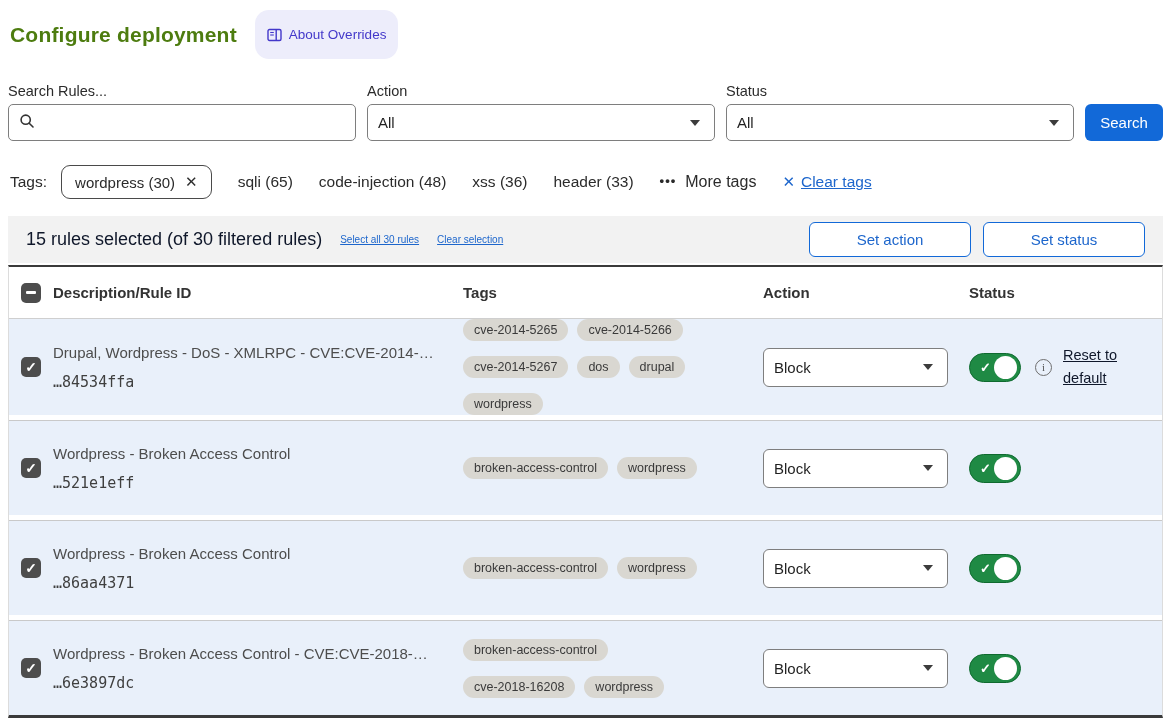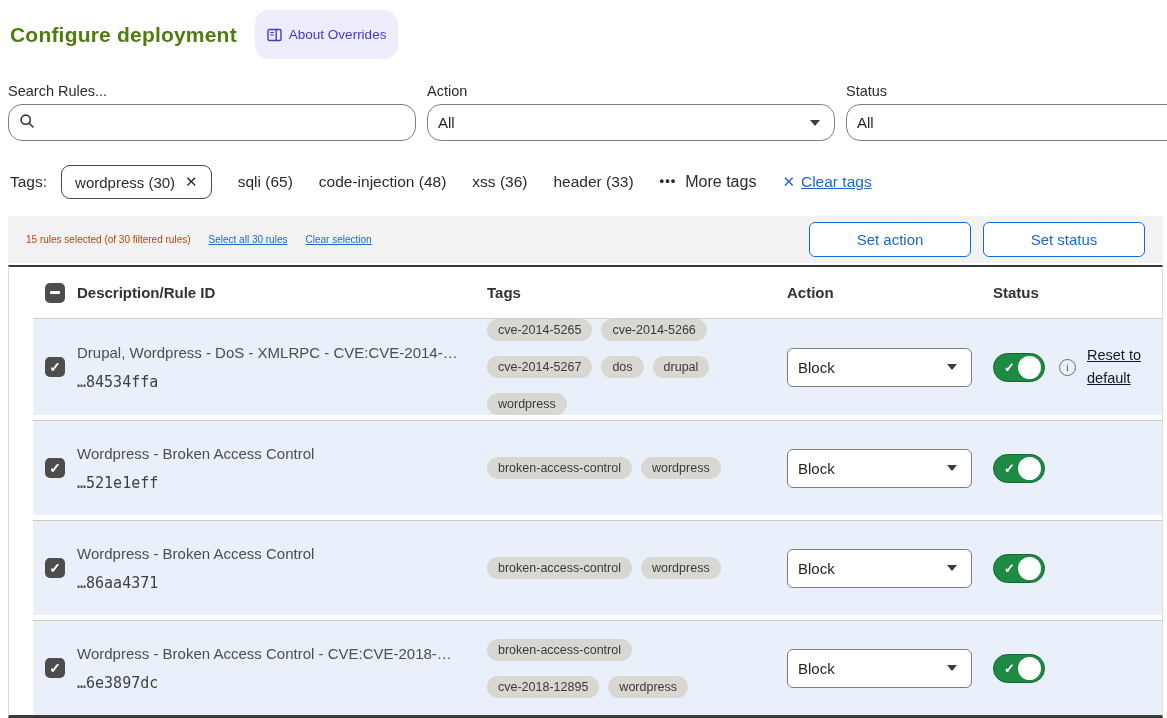--- a/index.html
+++ b/index.html
@@ -19,22 +19,22 @@
     background:#ededfb; color:#4338ca; border-radius:14px;
     padding:17px 12px; font-size:13.5px; cursor:pointer;
   }
   .about-badge svg { display:block; }
 
   
   .filters { display:flex; gap:11px; margin-top:24px; align-items:flex-end; }
   .filter-group { display:flex; flex-direction:column; }
   .filter-label { font-size:14.5px; color:#2b2b2b; margin-bottom:5px; }
   .text-input, .select-box {
-    width:408px; height:37px; background:#fff;
-    border:1px solid #7e7e7e; border-radius:14px;
+    width:348px; height:37px; background:#fff;
+    border:1px solid #7e7e7e; border-radius:5px;
     display:flex; align-items:center; padding:0 10px; position:relative;
   }
   .text-input input {
     border:none; outline:none; flex:1; font-size:15px; margin-left:8px;
     font-family:"Liberation Sans", sans-serif; background:transparent;
   }
   .select-box { cursor:pointer; }
   .select-value { flex:1; font-size:15px; color:#1f1f1f; }
   .chevron {
     width:0; height:0; border-left:5.5px solid transparent;
@@ -61,31 +61,31 @@
   .more-tags .dots { font-size:13px; letter-spacing:1px; font-weight:700; position:relative; top:-2px; }
   .clear-tags { display:inline-flex; align-items:center; gap:6px; cursor:pointer; }
   .clear-tags .x { font-size:15px; }
   .link-blue { text-decoration:underline; font-size:15.5px; }
 
   
   .selection-bar {
     margin-top:17px; height:47px; background:#f2f2f2;
     display:flex; align-items:center; padding:0 18px; gap:18px;
   }
-  .selection-summary { font-size:10px; color:#c2410c; }
+  .selection-summary { font-size:18px; color:#0f172a; }
   .sel-link { text-decoration:underline; font-size:10px; cursor:pointer; }
   .bar-buttons { margin-left:auto; display:flex; gap:12px; }
   .outline-btn {
     width:162px; height:35px; background:#fff; border-radius:6px;
     font-size:15px; cursor:pointer; font-family:"Liberation Sans", sans-serif;
   }
 
   
   .rules-table { margin-top:2px; border-top:2px solid #3a3a3a; border-bottom:3px solid #3a3a3a;
-    border-left:1px solid #dcdcdc; border-right:1px solid #dcdcdc;padding-left:24px; }
+    border-left:1px solid #dcdcdc; border-right:1px solid #dcdcdc; }
   .thead { display:flex; align-items:center; height:52px; background:#fff; border-bottom:1px solid #cfcfcf; }
   .cell-check { width:44px; display:flex; justify-content:center; flex:none; }
   .cell-desc  { width:410px; flex:none; padding-right:10px; }
   .cell-tags  { width:300px; flex:none; }
   .cell-action{ width:206px; flex:none; }
   .cell-status{ flex:1; display:flex; align-items:center; }
   .th { font-weight:700; font-size:15px; color:#333; }
 
   .checkbox {
     width:20px; height:20px; background:#4d4d4d; border-radius:5px;
@@ -322,21 +322,21 @@
             <span class="tick">✓</span>
           </div>
     </div>
     <div class="cell-desc">
       <div class="rule-title">Wordpress - Broken Access Control - CVE:CVE-2018-…</div>
       <div class="rule-id">…6e3897dc</div>
     </div>
     <div class="cell-tags">
       <div class="tag-pills">
             <span class="tag-pill">broken-access-control</span>
-            <span class="tag-pill">cve-2018-12895</span>
+            <span class="tag-pill">cve-2018-16208</span>
             <span class="tag-pill">wordpress</span>
           </div>
     </div>
     <div class="cell-action">
       <div class="select-box action-select">
         <span class="select-value">Block</span>
         <span class="chevron"></span>
       </div>
     </div>
     <div class="cell-status">

